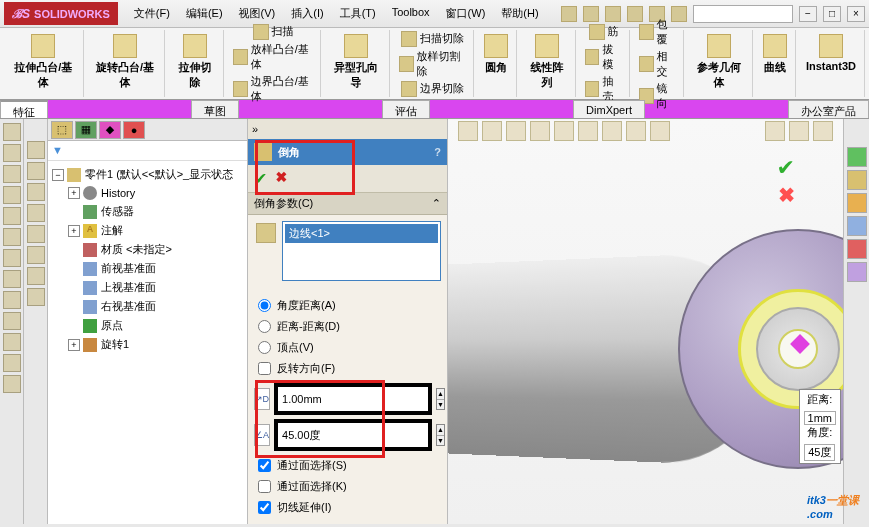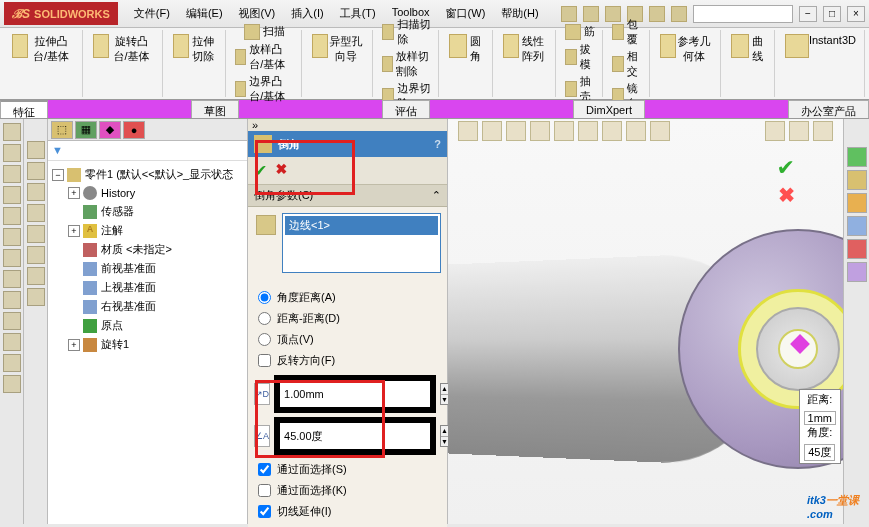--- a/index.html
+++ b/index.html
@@ -1,30 +1,30 @@
 <!DOCTYPE html>
 <html><head>
 <meta charset="utf-8">
 <style>
 * { margin: 0; padding: 0; box-sizing: border-box; font-family: "Microsoft YaHei", Arial, sans-serif; font-size: 11px; }
 body { background: #e8e8e8; width: 869px; height: 527px; overflow: hidden; position: relative; }
 
 .titlebar { height: 28px; background: linear-gradient(#f4f4f4, #e6e6e6); display: flex; align-items: center; padding: 0 4px; border-bottom: 1px solid #bbb; }
-.sw-logo { background: #b8252a; color: #fdba74; font-weight: bold; padding: 3px 8px; font-size: 12px; margin-right: 10px; display: flex; align-items: center; gap: 4px; }
+.sw-logo { background: #b8252a; color: #f0abfc; font-weight: bold; padding: 3px 8px; font-size: 12px; margin-right: 10px; display: flex; align-items: center; gap: 4px; }
 .sw-logo::before { content: "ℬS"; font-style: italic; }
 .menu { display: flex; gap: 4px; }
 .menu-item { padding: 3px 6px; cursor: pointer; }
 .title-right { margin-left: auto; display: flex; gap: 6px; align-items: center; }
 .win-btn { width: 18px; height: 16px; border: 1px solid #aaa; background: #f0f0f0; display: flex; align-items: center; justify-content: center; font-size: 10px; cursor: pointer; }
 .search-box { width: 100px; height: 18px; border: 1px solid #aaa; background: #fff; }
 .tb-icon-sm { width: 16px; height: 16px; display: inline-block; background: #d4c896; border: 1px solid #b8a870; }
 
 .ribbon { height: 72px; background: #f4f4f4; border-bottom: 1px solid #999; display: flex; padding: 2px 4px; gap: 2px; }
 .rb-group { display: flex; flex-direction: column; align-items: center; padding: 2px 4px; border-right: 1px solid #d0d0d0; }
-.rb-btn { display: flex; flex-direction: row; align-items: flex-start; padding: 2px 4px; cursor: pointer; font-size: 10px; text-align: center; }
+.rb-btn { display: flex; flex-direction: column; align-items: center; padding: 2px 4px; cursor: pointer; font-size: 10px; text-align: center; font-weight: bold; }
 .rb-icon { width: 24px; height: 24px; background: #e8d898; border: 1px solid #c0a860; margin-bottom: 2px; }
 .rb-icon-sm { width: 16px; height: 16px; background: #d8c888; border: 1px solid #b8a870; margin-right: 3px; display: inline-block; vertical-align: middle; }
 .rb-row { display: flex; align-items: center; padding: 1px 3px; cursor: pointer; font-size: 10px; }
 .rb-sub { display: flex; flex-direction: column; justify-content: center; }
 
 .tabs { height: 19px; background: #d946ef; display: flex; border-bottom: 1px solid #999; justify-content: space-between; }
 .tab { padding: 3px 12px; border: 1px solid #aaa; border-bottom: none; background: #f0f0f0; cursor: pointer; font-size: 11px; }
 .tab.active { background: #fff; border-top: 2px solid #999; }
 
 .content { display: flex; height: 405px; }
@@ -64,21 +64,21 @@
 .pm-section-hdr { background: #d8d4c4; padding: 3px 6px; font-size: 11px; border-bottom: 1px solid #b8b4a0; display: flex; align-items: center; }
 .pm-section-hdr .chev { margin-left: auto; cursor: pointer; }
 .pm-body { padding: 6px; background: #f4f0e8; }
 .pm-listbox { border: 1px solid #4080c0; background: #fff; height: 60px; margin-bottom: 8px; }
 .pm-listbox-icon { width: 20px; height: 20px; background: #d8c888; border: 1px solid #b8a870; float: left; margin: 2px; }
 .pm-list-item { background: #4080c0; color: #fff; padding: 2px 4px; margin: 2px; font-size: 11px; }
 .pm-radio, .pm-check { display: flex; align-items: center; padding: 3px 4px; gap: 6px; font-size: 11px; cursor: pointer; }
 .pm-radio input, .pm-check input { cursor: pointer; }
 .pm-spinrow { display: flex; align-items: center; gap: 4px; margin: 4px 0; }
 .pm-spin-icon { width: 22px; height: 22px; background: #fff; border: 1px solid #aaa; display: flex; align-items: center; justify-content: center; color: #4060a0; font-size: 9px; }
-.pm-spin-input { flex: 1; height: 38px; border: 6px solid #000000; padding: 0 4px; font-size: 11px; }
+.pm-spin-input { flex: 1; height: 32px; border: 4px solid #000000; padding: 0 4px; font-size: 11px; }
 .pm-spinner { width: 16px; height: 22px; border: 1px solid #888; background: #f0f0f0; display: flex; flex-direction: column; }
 .pm-spin-btn { flex: 1; display: flex; align-items: center; justify-content: center; font-size: 7px; cursor: pointer; border-bottom: 1px solid #aaa; }
 .pm-spin-btn:last-child { border-bottom: none; }
 
 .viewport { flex: 1; background: linear-gradient(#f8f8f8, #f0f0f0); position: relative; overflow: hidden; }
 .vp-toolbar { position: absolute; top: 2px; left: 10px; display: flex; gap: 4px; z-index: 5; }
 .vp-tb-btn { width: 20px; height: 20px; background: #e8e0c8; border: 1px solid #c0b890; cursor: pointer; }
 .vp-toolbar-r { position: absolute; top: 2px; right: 10px; display: flex; gap: 4px; z-index: 5; }
 
 .model { position: absolute; top: 40px; left: -50px; width: 550px; height: 360px; }

